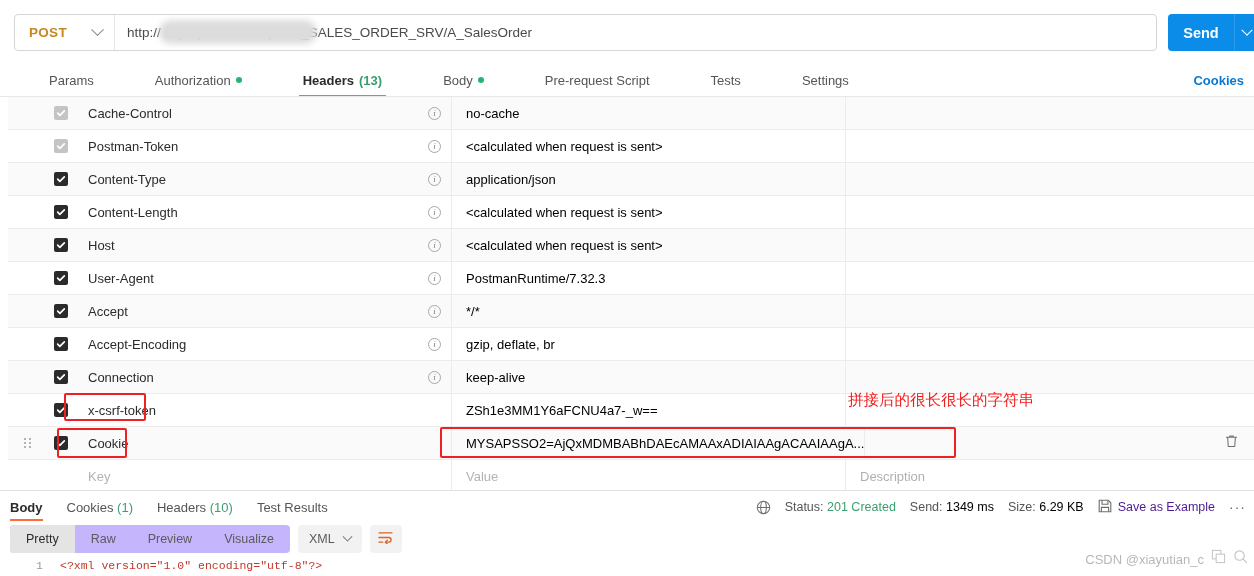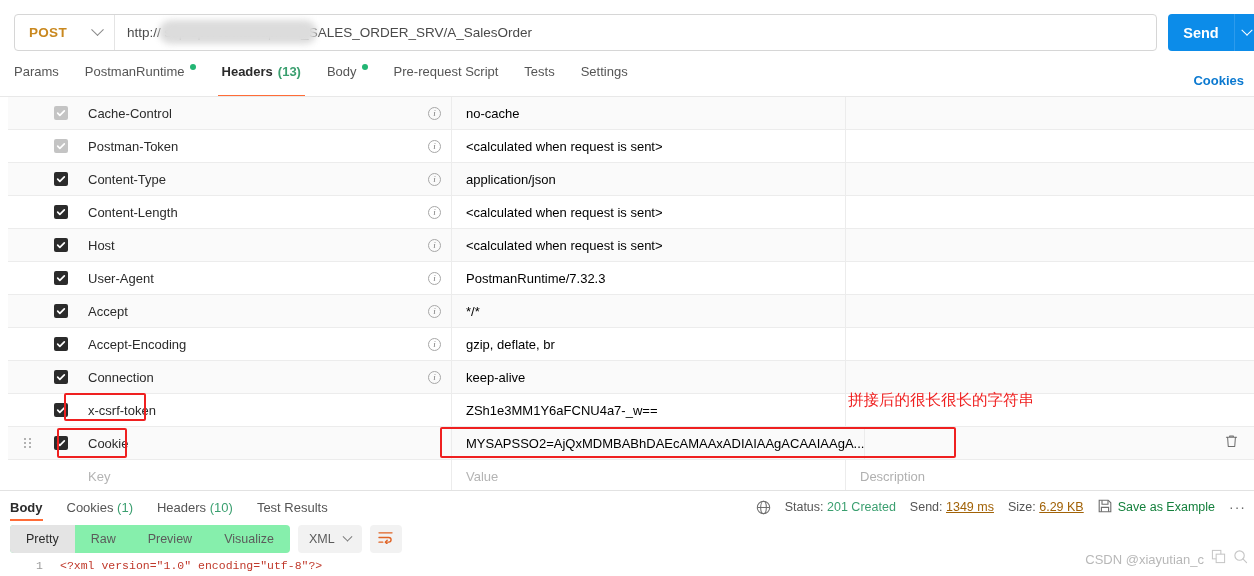--- a/index.html
+++ b/index.html
@@ -46,22 +46,22 @@
     width: 66px; color: #fff; font-size: 14.5px; font-weight: bold; }
   .send-caret { width: 24px; display: flex; align-items: center; justify-content: center;
     border-left: 1px solid #2c9bed; }
   .send-caret .chev { border-color: #ffffff; width: 8px; height: 8px; }
 
   
   .req-tabs {
     position: absolute; left: 0; top: 64px; width: 1254px; height: 32px;
     display: flex; align-items: center; padding-left: 14px; gap: 0;
   }
-  .rtab { position: relative; height: 32px; display: flex; align-items: flex-start; gap: 5px;
-          padding: 0 13px; font-size: 13px; color: #555; cursor: default; white-space: nowrap; }
+  .rtab { position: relative; height: 32px; display: flex; align-items: center; gap: 5px;
+          padding: 0 13px; font-size: 13px; color: #555; cursor: default; white-space: nowrap; margin-left: 35px; }
   .rtab:first-child { padding-left: 0; }
   .rtab.active { color: #2b2b2b; font-weight: bold; }
   .rtab.active::after { content: ""; position: absolute; left: 9px; right: 9px; bottom: -1px;
     height: 2px; background: #ff6c37; }
   .rtab .count { color: #3a9f6f; font-weight: normal; }
   .rtab.active .count { font-weight: bold; }
   .dot { width: 6px; height: 6px; border-radius: 50%; background: #22b573; display: inline-block; }
   .cookies-link { position: absolute; right: 10px; top: 64px; height: 32px;
     display: flex; align-items: center; font-size: 13px; color: #0b79d0; font-weight: bold; }
 
@@ -112,28 +112,28 @@
     font-size: 13px; color: #555; white-space: nowrap; }
   .rstab:first-child { padding-left: 0; }
   .rstab.active { color: #2b2b2b; font-weight: bold; }
   .rstab.active::after { content: ""; position: absolute; left: 0; right: 12px; bottom: 2px;
     height: 2px; background: #ff6c37; }
   .rstab .count { color: #3a9f6f; }
   .resp-meta { position: absolute; right: 8px; top: 0; height: 32px; display: flex;
     align-items: center; gap: 14px; font-size: 12.5px; color: #555; }
   .globe { width: 15px; height: 15px; }
   .meta-val-ok { color: #3a9f6f; }
-  .meta-val { color: #a16207; text-decoration: underline; }
-  .save-ex { display: flex; align-items: center; gap: 6px; color: #15803d; }
+  .meta-val { color: #000000; }
+  .save-ex { display: flex; align-items: center; gap: 6px; color: #4c1d95; }
   .save-ex svg { width: 14px; height: 14px; }
   .ellipsis-b { letter-spacing: 1px; color: #6a6a6a; font-size: 14px; }
 
   .resp-toolbar { position: absolute; left: 10px; top: 34px; height: 28px;
     display: flex; align-items: center; gap: 8px; }
-  .seg { display: flex; align-items: flex-end; height: 28px; background: #86efac;
+  .seg { display: flex; align-items: flex-end; height: 28px; background: #c4b5fd;
     border-radius: 4px; overflow: hidden; }
   .seg span { display: flex; align-items: center; height: 28px; padding: 0 16px;
     font-size: 12.5px; color: #5b5b5b; }
   .seg span.on { background: #e4e4e4; color: #2b2b2b; }
   .fmt { display: flex; align-items: center; gap: 9px; height: 28px; padding: 0 11px;
     background: #f2f2f2; border-radius: 4px; font-size: 12.5px; color: #5b5b5b; }
   .fmt .chev { border-color: #7a7a7a; width: 7px; height: 7px; }
   .wrap-btn { display: flex; align-items: center; justify-content: center; width: 32px;
     height: 28px; background: #f2f2f2; border-radius: 4px; }
   .wrap-btn svg { width: 15px; height: 13px; }
@@ -173,21 +173,21 @@
     <div class="send-caret">
       <span class="chev"></span>
     </div>
   </div>
 
   <div class="req-tabs">
     <div class="rtab">
       <span>Params</span>
     </div>
     <div class="rtab">
-      <span>PostmanRuntime</span>
+      <span>Authorization</span>
       <span class="dot"></span>
     </div>
     <div class="rtab active">
       <span>Headers</span>
       <span class="count">(13)</span>
     </div>
     <div class="rtab">
       <span>Body</span>
       <span class="dot"></span>
     </div>

